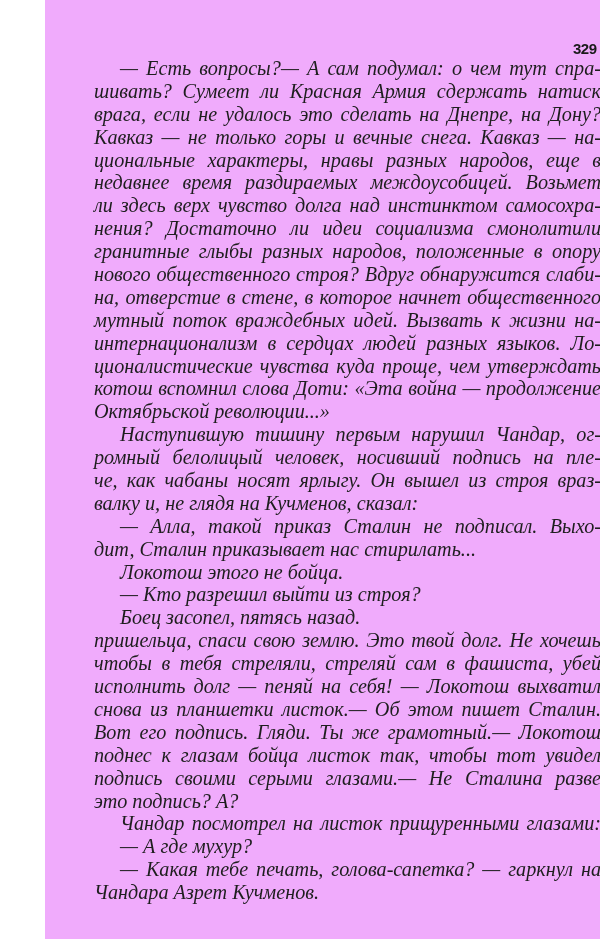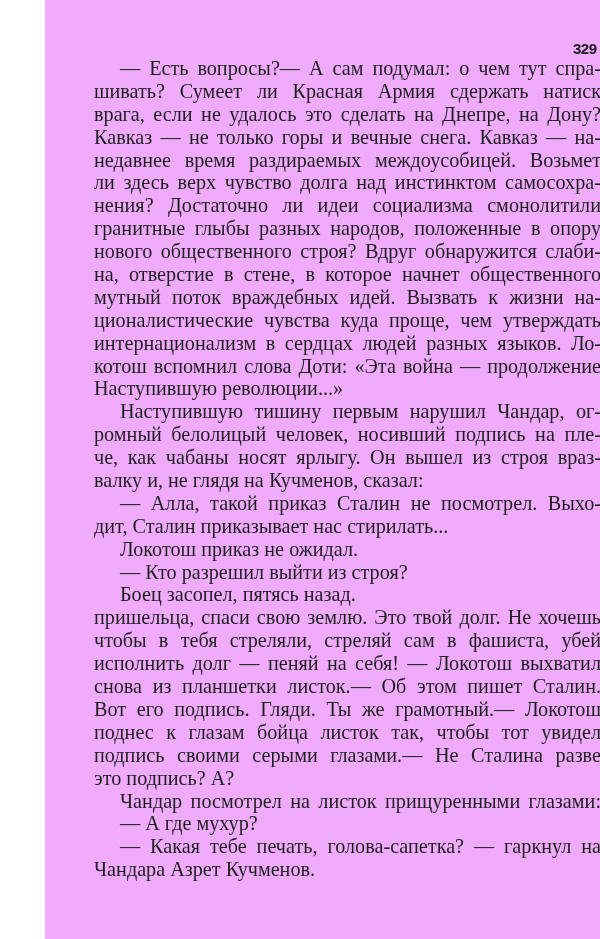--- a/index.html
+++ b/index.html
@@ -10,53 +10,54 @@
     font-family: "Liberation Sans", sans-serif; font-weight: bold;
     font-size: 15px; color: #1a1a1a; letter-spacing: -0.5px;
   }
   .text-block {
     position: absolute; top: 57px; left: 49px; width: 507px;
     font-family: "Liberation Serif", serif; font-size: 20.2px;
     line-height: 22.9px; color: #1e1e1e;
   }
   .line {
     display: block; white-space: nowrap; text-align: justify;
-    text-align-last: justify; height: 22.9px; overflow: visible;
+    text-align-last: justify; height: 22.9px; overflow: visible; font-style: italic;
   }
   .line.last { text-align-last: left; }
   .line.indent { padding-left: 26px; }
 </style>
 </head>
 <body>
 
 <div class="page">
   <div class="page-number">329</div>
   <div class="text-block" id="text-block">
       <span class="line indent">— Есть вопросы?— А сам подумал: о чем тут спра-</span>
       <span class="line">шивать? Сумеет ли Красная Армия сдержать натиск</span>
       <span class="line">врага, если не удалось это сделать на Днепре, на Дону?</span>
       <span class="line">Кавказ — не только горы и вечные снега. Кавказ — на-</span>
+      <span class="line">циональные характеры, нравы разных народов, еще в</span>
       <span class="line">недавнее время раздираемых междоусобицей. Возьмет</span>
       <span class="line">ли здесь верх чувство долга над инстинктом самосохра-</span>
       <span class="line">нения? Достаточно ли идеи социализма смонолитили</span>
       <span class="line">гранитные глыбы разных народов, положенные в опору</span>
       <span class="line">нового общественного строя? Вдруг обнаружится слаби-</span>
       <span class="line">на, отверстие в стене, в которое начнет общественного</span>
       <span class="line">мутный поток враждебных идей. Вызвать к жизни на-</span>
+      <span class="line">интернационализм в сердцах людей разных языков. Ло-</span>
       <span class="line">ционалистические чувства куда проще, чем утверждать</span>
-      <span class="line">интернационализм в сердцах людей разных языков. Ло-</span>
       <span class="line">котош вспомнил слова Доти: «Эта война — продолжение</span>
-      <span class="line last">Наступившую революции...»</span>
+      <span class="line last">Октябрьской революции...»</span>
       <span class="line indent">Наступившую тишину первым нарушил Чандар, ог-</span>
       <span class="line">ромный белолицый человек, носивший подпись на пле-</span>
       <span class="line">че, как чабаны носят ярлыгу. Он вышел из строя враз-</span>
       <span class="line last">валку и, не глядя на Кучменов, сказал:</span>
-      <span class="line indent">— Алла, такой приказ Сталин не посмотрел. Выхо-</span>
+      <span class="line indent">— Алла, такой приказ Сталин не подписал. Выхо-</span>
       <span class="line last">дит, Сталин приказывает нас стирилать...</span>
-      <span class="line indent last">Локотош приказ не ожидал.</span>
+      <span class="line indent last">Локотош этого не бойца.</span>
       <span class="line indent last">— Кто разрешил выйти из строя?</span>
       <span class="line indent last">Боец засопел, пятясь назад.</span>
       <span class="line">пришельца, спаси свою землю. Это твой долг. Не хочешь</span>
       <span class="line">чтобы в тебя стреляли, стреляй сам в фашиста, убей</span>
       <span class="line">исполнить долг — пеняй на себя! — Локотош выхватил</span>
       <span class="line">снова из планшетки листок.— Об этом пишет Сталин.</span>
       <span class="line">Вот его подпись. Гляди. Ты же грамотный.— Локотош</span>
       <span class="line">поднес к глазам бойца листок так, чтобы тот увидел</span>
       <span class="line">подпись своими серыми глазами.— Не Сталина разве</span>
       <span class="line last">это подпись? А?</span>

